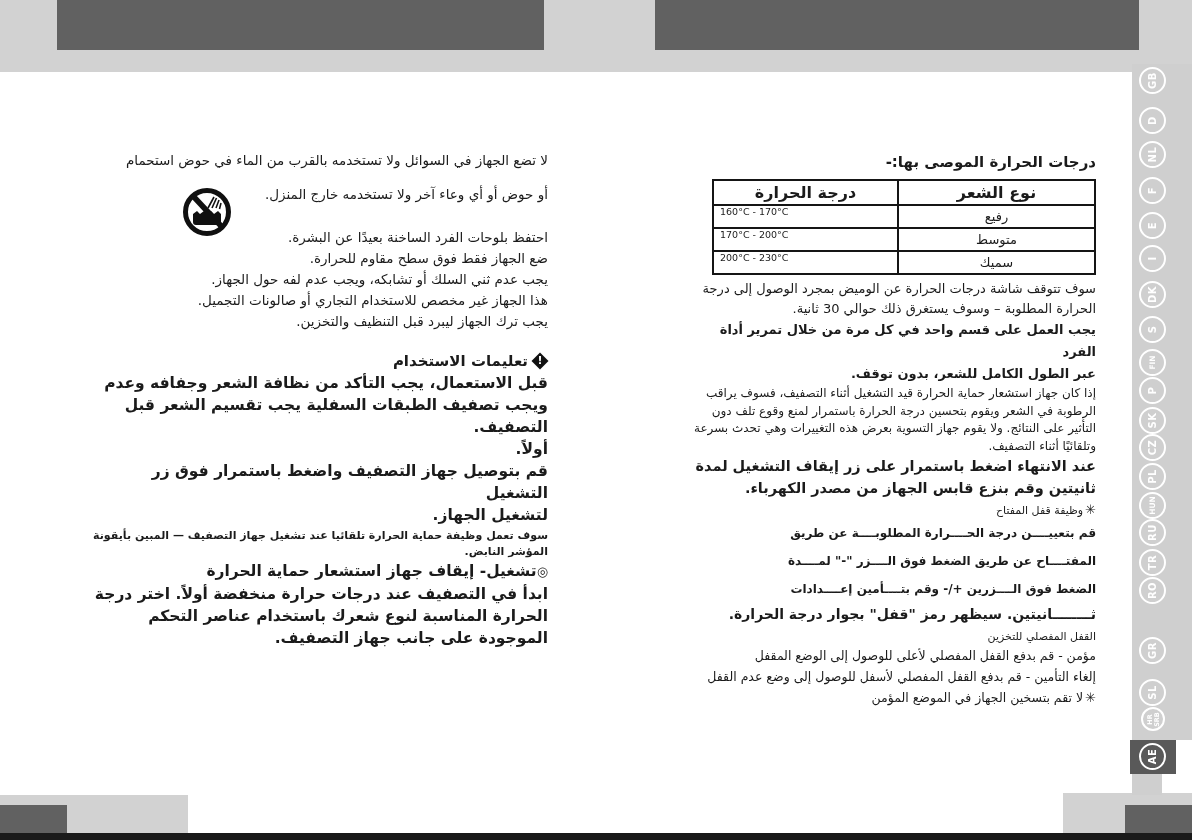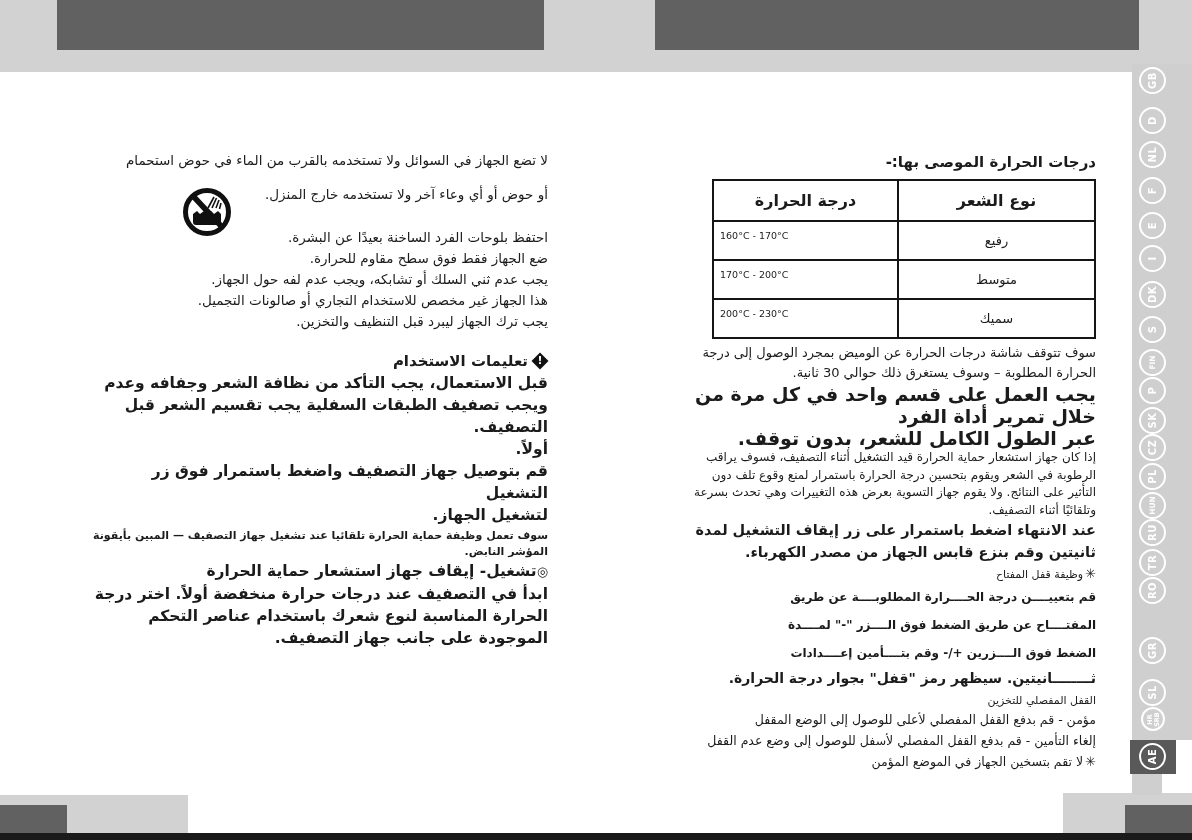--- a/index.html
+++ b/index.html
@@ -44,37 +44,37 @@
   .col p{margin:0;}
   .w-p{font-size:13.5px;line-height:21px;margin:0 0 1px;}
   .mb13{margin-bottom:13px!important;}
   .mb22{margin-bottom:22px!important;}
   .usage-heading{margin-top:18px!important;font-size:15px;font-weight:bold;line-height:22px;}
   .u-bold{font-size:15.5px;font-weight:bold;line-height:22px;}
   .u-bold .ln{display:block;}
   .u-small{font-size:11px;line-height:16px;margin-top:2px!important;font-weight:bold;}
   .r-heading{font-size:15px;font-weight:bold;line-height:20px;margin-bottom:7px!important;}
   .r-p1{font-size:13px;line-height:20px;margin-top:4px!important;}
-  .r-bold{font-size:19px;font-weight:bold;line-height:22px;}
+  .r-bold{font-size:13px;font-weight:bold;line-height:22px;}
   .r-bold .ln{display:block;}
   .r-small{font-size:12px;line-height:17.5px;}
   .r-bold2{font-size:14.5px;font-weight:bold;line-height:22px;}
   .r-tiny{font-size:11px;line-height:17px;margin-top:2px!important;}
   .r-big{font-size:12px;font-weight:bold;line-height:28px;}
   .r-big .ln{display:block;}
   .r-med{font-size:14px;font-weight:bold;line-height:22px;}
   .r-list{font-size:12.5px;line-height:21px;}
   .hinge{font-size:11px;line-height:16px;margin-top:4px!important;}
   .star{font-size:13px;font-weight:bold;margin-left:2px;}
   .power-glyph{font-size:13px;font-weight:bold;}
   
   .temp-table{
     border-collapse:collapse;direction:rtl;margin:0;width:382px;table-layout:fixed;
   }
-  .temp-table th,.temp-table td{border:2px solid #151515;padding:8px 6px;}
+  .temp-table th,.temp-table td{border:2px solid #151515;padding:0 6px;}
   .temp-table th{font-size:16px;font-weight:bold;text-align:center;height:23px;}
   .col-hair{width:197px;}
   .col-temp{width:185px;}
   .cell-hair{font-size:13px;text-align:center;height:21px;}
   .cell-temp{font-size:9.5px;text-align:left;direction:ltr;vertical-align:top;padding-top:1px;}
   
   .diamond-wrap{display:inline-block;width:16px;height:16px;position:relative;vertical-align:-3px;margin-left:4px;}
   .diamond-shape{position:absolute;left:2px;top:2px;right:2px;bottom:2px;background:#111;transform:rotate(45deg);}
   .diamond-bang{position:absolute;left:0;top:0;width:16px;height:16px;color:#fff;font-size:11px;font-weight:bold;text-align:center;line-height:16px;}
   .no-water{left:181px;top:186px;width:52px;height:52px;}

